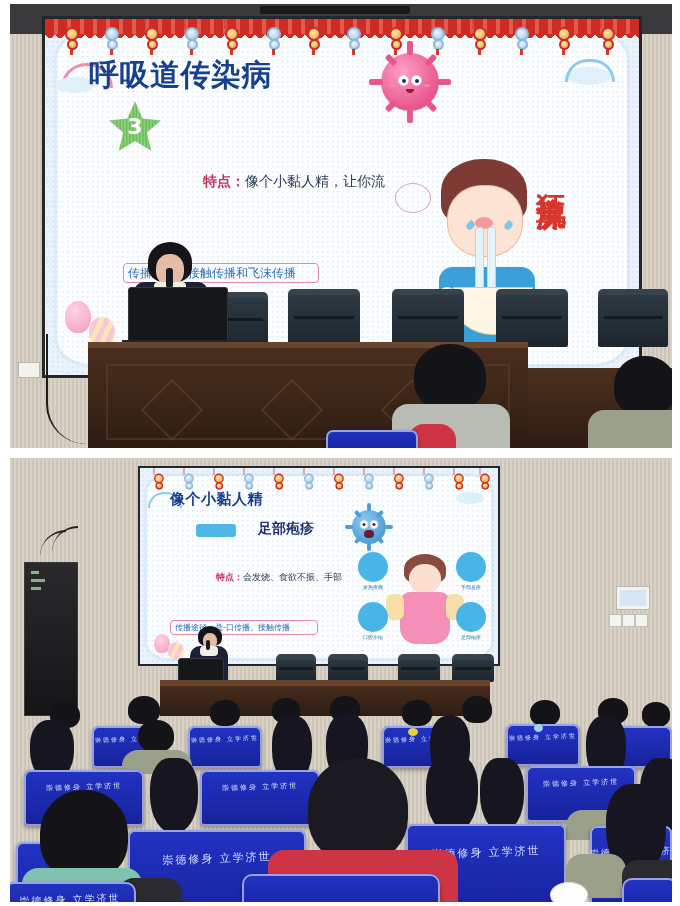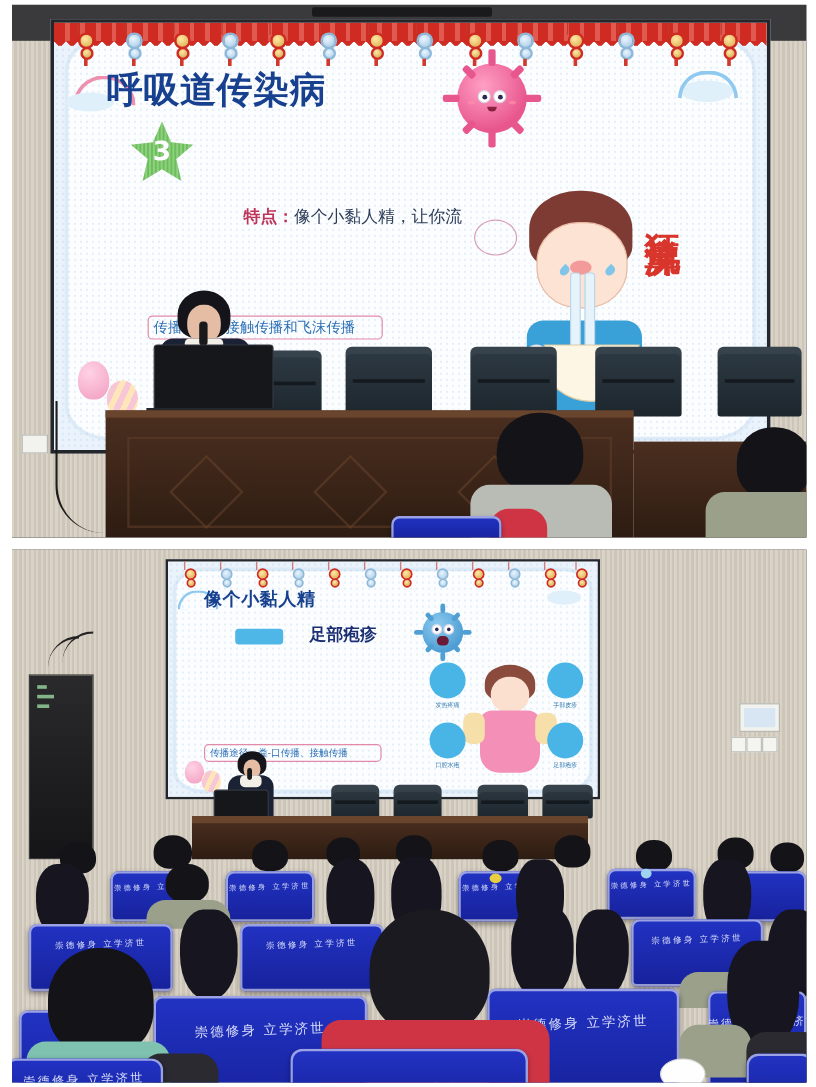--- a/index.html
+++ b/index.html
@@ -460,20 +460,21 @@
                 <i style="width:3px;height:3px;"></i>
               </span>
               <span class="eye" style="width:7px;height:7px;">
                 <i style="width:3px;height:3px;"></i>
               </span>
             </div>
           <div class="mouth" style="top:58%;width:10px;height:8px;border-radius:4px;background:#6b1a36;"></div>
         </div>
 
         <div class="body-text" style="left:32px;top:102px;font-size:9px;width:170px;line-height:1.7;">
+          <div><span class="k">特点：</span><span>会发烧、食欲不振、手部</span></div>
         </div>
 
         <div class="route-box" style="left:30px;top:152px;width:148px;height:15px;font-size:8px;">传播途径：粪-口传播、接触传播</div>
 
         <div class="kid" style="left:212px;top:82px;width:140px;height:104px;">
           <div class="kid-hair" style="left:52px;top:4px;width:42px;height:30px;"></div>
           <div class="kid-face" style="left:57px;top:14px;width:32px;height:30px;"></div>
           <div class="kid-body" style="left:48px;top:42px;width:50px;height:52px;"></div>
           <div class="kid-arm" style="left:34px;top:44px;width:18px;height:26px;"></div>
           <div class="kid-arm" style="left:94px;top:44px;width:18px;height:26px;"></div>

